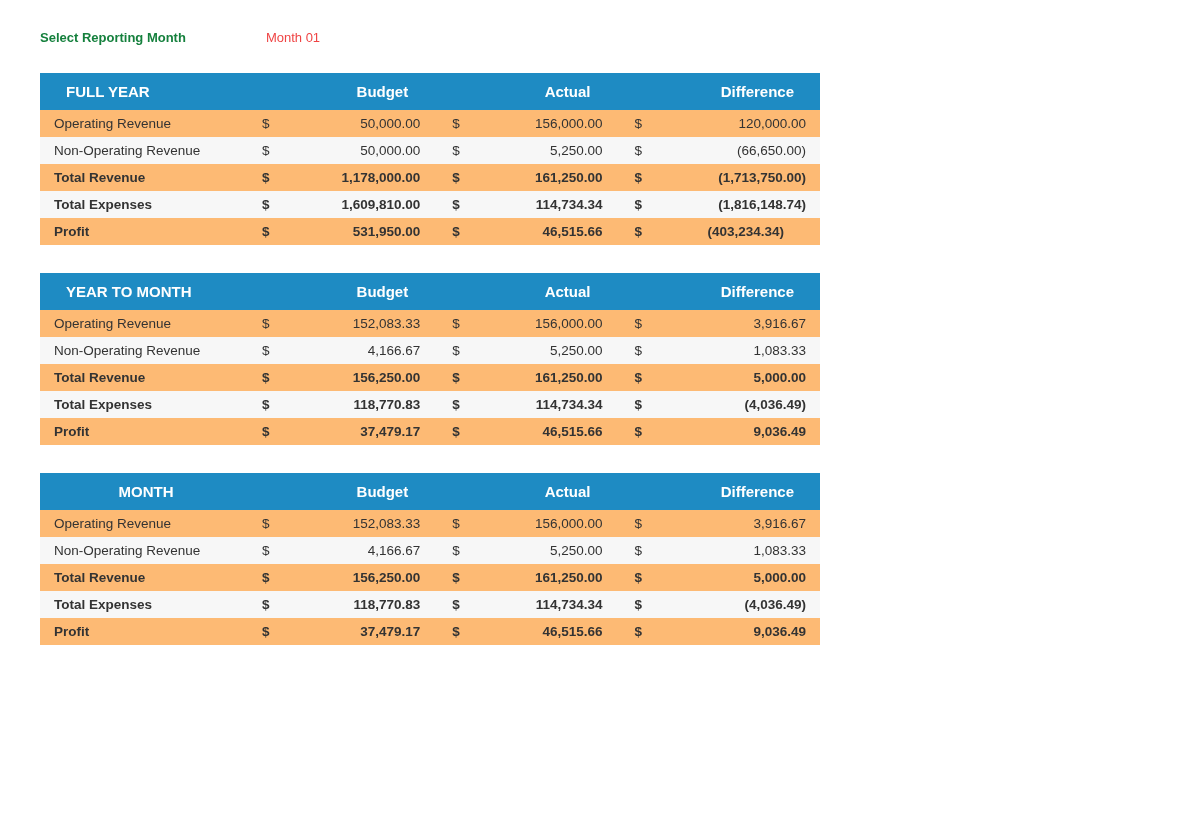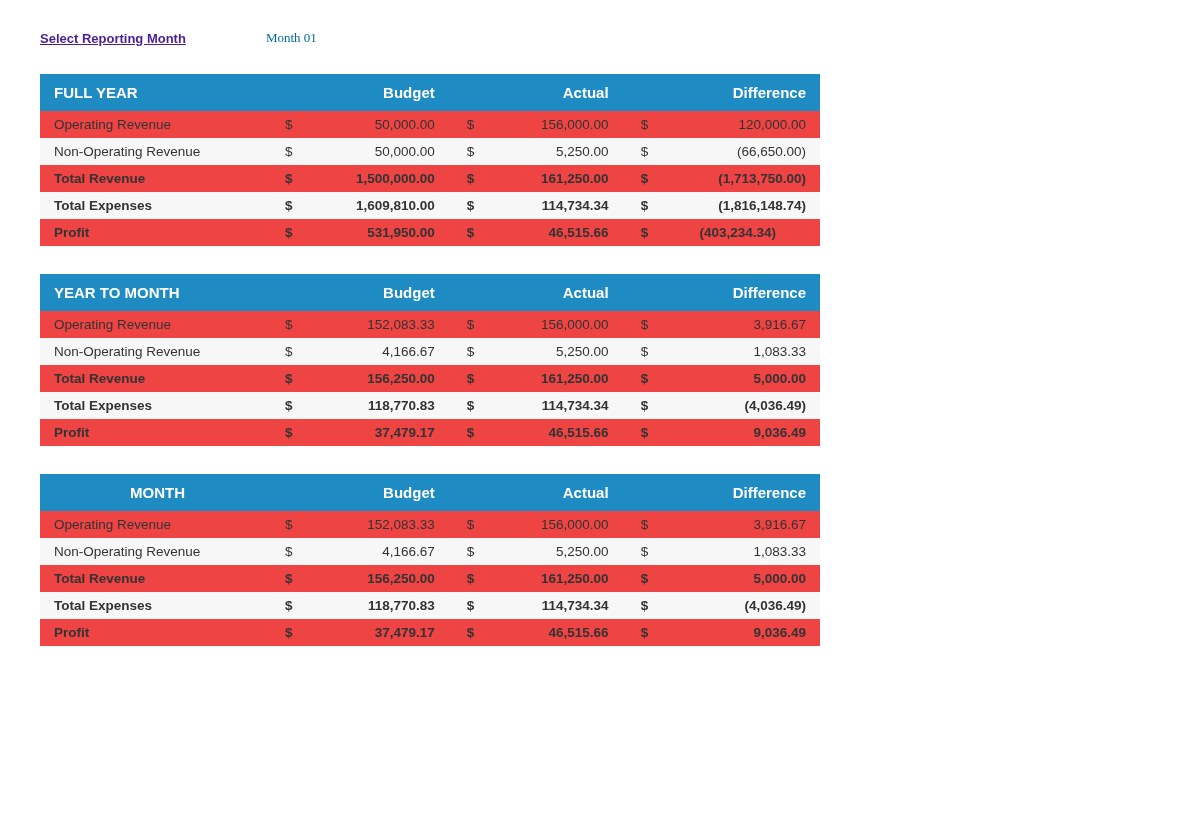--- a/index.html
+++ b/index.html
@@ -13,57 +13,55 @@
 
     .reporting-month-row {
       display: flex;
       align-items: center;
       margin-bottom: 28px;
       gap: 80px;
     }
     .reporting-label {
       font-weight: 700;
       font-size: 13px;
-      color: #4c1d95;
-      text-decoration: underline;
+      color: #15803d;
     }
     .reporting-value {
       font-size: 13px;
-      color: #0369a1;
-      font-family: Liberation Serif, serif;
+      color: #ef4444;
     }
 
     .section {
       margin-bottom: 28px;
       width: 780px;
     }
 
     table {
       width: 100%;
       border-collapse: collapse;
     }
 
     thead tr {
       background-color: #1e8bc3;
       color: #ffffff;
     }
 
     thead th {
-      padding: 10px 14px;
+      padding: 10px 26px;
       font-weight: 700;
       font-size: 15px;
       text-align: left;
     }
 
     thead th:not(:first-child) {
       text-align: right;
     }
 
     tbody tr {
-      background-color: #ef4444;
+      background-color: #fdba74;
     }
 
     tbody tr:nth-child(even) {
       background-color: #f7f7f7;
     }
 
     tbody td {
       padding: 6px 14px;
       font-size: 13.5px;
       color: #333;
@@ -115,21 +113,21 @@
             <td style="width: 18px; text-align: left; padding-left: 10px; padding-right: 2px;">$</td>
             <td style="text-align: right; width: 120px;">50,000.00</td>
             <td style="width: 18px; text-align: left; padding-left: 18px; padding-right: 2px;">$</td>
             <td style="text-align: right; width: 120px;">5,250.00</td>
             <td style="width: 18px; text-align: left; padding-left: 18px; padding-right: 2px;">$</td>
             <td style="text-align: right; width: 140px;">(66,650.00)</td>
           </tr>
           <tr class="row-bold">
             <td style="width: 200px;">Total Revenue</td>
             <td style="width: 18px; text-align: left; padding-left: 10px; padding-right: 2px;">$</td>
-            <td style="text-align: right; width: 120px;">1,500,000.00</td>
+            <td style="text-align: right; width: 120px;">1,178,000.00</td>
             <td style="width: 18px; text-align: left; padding-left: 18px; padding-right: 2px;">$</td>
             <td style="text-align: right; width: 120px;">161,250.00</td>
             <td style="width: 18px; text-align: left; padding-left: 18px; padding-right: 2px;">$</td>
             <td style="text-align: right; width: 140px;">(1,713,750.00)</td>
           </tr>
           <tr class="row-bold">
             <td style="width: 200px;">Total Expenses</td>
             <td style="width: 18px; text-align: left; padding-left: 10px; padding-right: 2px;">$</td>
             <td style="text-align: right; width: 120px;">1,609,810.00</td>
             <td style="width: 18px; text-align: left; padding-left: 18px; padding-right: 2px;">$</td>

